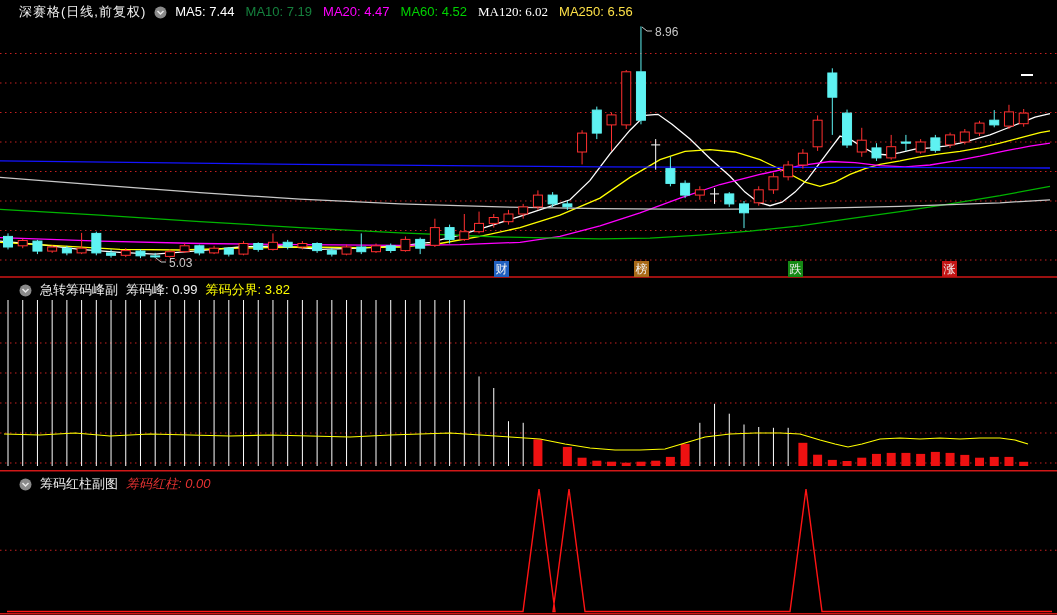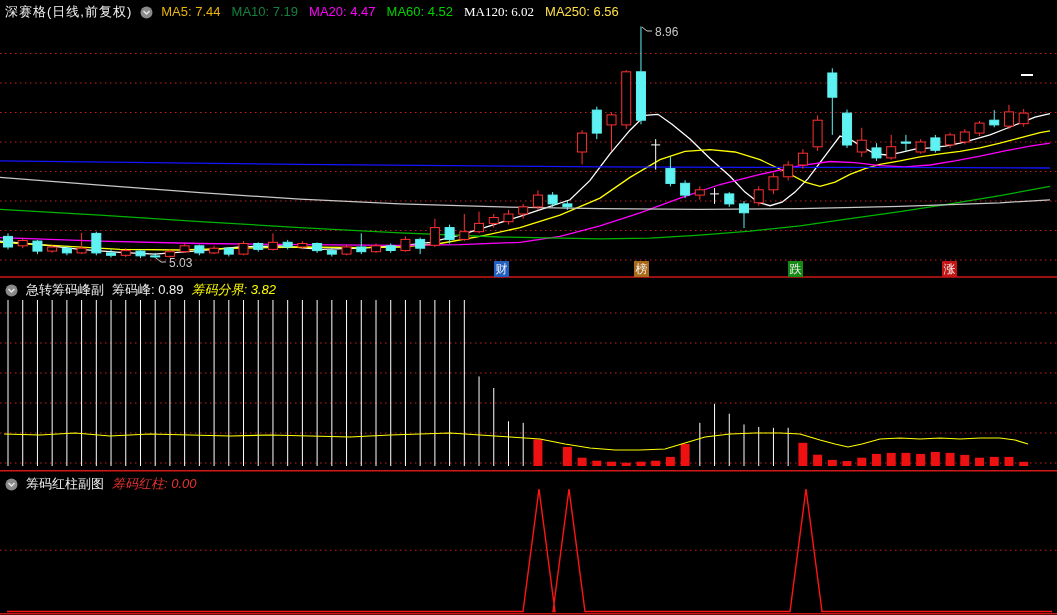--- a/index.html
+++ b/index.html
@@ -2,24 +2,24 @@
 <html><head>
 <meta charset="utf-8">
 <style>
   html,body{margin:0;padding:0;background:#000;}
   body{font-family:"Liberation Sans","DejaVu Sans",sans-serif;}
   #app{position:relative;width:1057px;height:615px;background:#000;overflow:hidden;}
   svg.panel{position:absolute;left:0;display:block;}
   #svg-main{top:0;}
   #svg-chip{top:278px;}
   #svg-sig{top:472px;}
-  .hdr{position:absolute;left:5px;display:flex;align-items:center;gap:8px;font-size:13px;white-space:nowrap;z-index:5;}
+  .hdr{position:absolute;left:19px;display:flex;align-items:center;gap:8px;font-size:13px;white-space:nowrap;z-index:5;}
   .ttl{color:#f2f2f2;letter-spacing:1px;}
   .wh{color:#f0f0f0;}
-  .yl{color:#ffff00;font-style:italic;}
+  .yl{color:#ffff00;}
   .rd{color:#e63232;font-style:italic;}
   .cicon{display:inline-flex;align-items:center;}
   #ma-row span{margin-right:11px;}
   #quick-links{position:absolute;top:261px;left:0;width:100%;height:16px;z-index:4;}
   .qlink{position:absolute;top:0;width:15px;height:16px;line-height:17px;text-align:center;
          font-size:12px;color:#f2f2f2;cursor:pointer;}
   .grid{stroke:#c42020;stroke-width:1;stroke-dasharray:1.5 3.5;fill:none;}
   .ma{fill:none;stroke-width:1.3;}
   .ann{fill:#c8c8c8;font-size:12px;font-family:"Liberation Sans","DejaVu Sans",sans-serif;}
   .annline{fill:none;stroke:#c8c8c8;stroke-width:1;}
@@ -351,39 +351,39 @@
     </svg>
 
   <div class="hdr" style="top:3px">
     <span class="ttl">深赛格(日线,前复权)</span>
     <span class="cicon">
       <svg width="13" height="13" viewBox="0 0 13 13">
           <circle cx="6.5" cy="6.5" r="6" fill="#8a8a8a"></circle>
           <path d="M3.5 5 L6.5 8 L9.5 5" stroke="#e8e8e8" stroke-width="1.5" fill="none"></path>
         </svg>
     </span>
-    <span id="ma-row"><span style="color: #eab308;">MA5: 7.44</span><span style="color: #15803d;">MA10: 7.19</span><span style="color: rgb(255, 0, 255);">MA20: 4.47</span><span style="color: rgb(0, 210, 0);">MA60: 4.52</span><span style="color: #ffffff; font-family: Liberation Serif, serif;">MA120: 6.02</span><span style="color: #fde047;">MA250: 6.56</span></span>
+    <span id="ma-row"><span style="color: #ffffff;">MA5: 7.44</span><span style="color: #15803d;">MA10: 7.19</span><span style="color: rgb(255, 0, 255);">MA20: 4.47</span><span style="color: rgb(0, 210, 0);">MA60: 4.52</span><span style="color: #ffffff; font-family: Liberation Serif, serif;">MA120: 6.02</span><span style="color: #fde047;">MA250: 6.56</span></span>
   </div>
 
   <div id="quick-links">
       <div class="qlink" style="left: 494px; background: rgb(32, 96, 192);">财</div>
       <div class="qlink" style="left: 634px; background: rgb(168, 106, 24);">榜</div>
       <div class="qlink" style="left: 788px; background: rgb(21, 137, 21);">跌</div>
       <div class="qlink" style="left: 942px; background: rgb(196, 20, 20);">涨</div>
     </div>
 
   <div class="hdr" style="top:281px">
     <span class="cicon">
       <svg width="13" height="13" viewBox="0 0 13 13">
           <circle cx="6.5" cy="6.5" r="6" fill="#8a8a8a"></circle>
           <path d="M3.5 5 L6.5 8 L9.5 5" stroke="#e8e8e8" stroke-width="1.5" fill="none"></path>
         </svg>
     </span>
     <span class="wh">急转筹码峰副</span>
-    <span class="wh">筹码峰: 0.89</span>
+    <span class="wh">筹码峰: 0.99</span>
     <span class="yl">筹码分界: 3.82</span>
   </div>
 
   <div class="hdr" style="top:475px">
     <span class="cicon">
       <svg width="13" height="13" viewBox="0 0 13 13">
           <circle cx="6.5" cy="6.5" r="6" fill="#8a8a8a"></circle>
           <path d="M3.5 5 L6.5 8 L9.5 5" stroke="#e8e8e8" stroke-width="1.5" fill="none"></path>
         </svg>
     </span>

